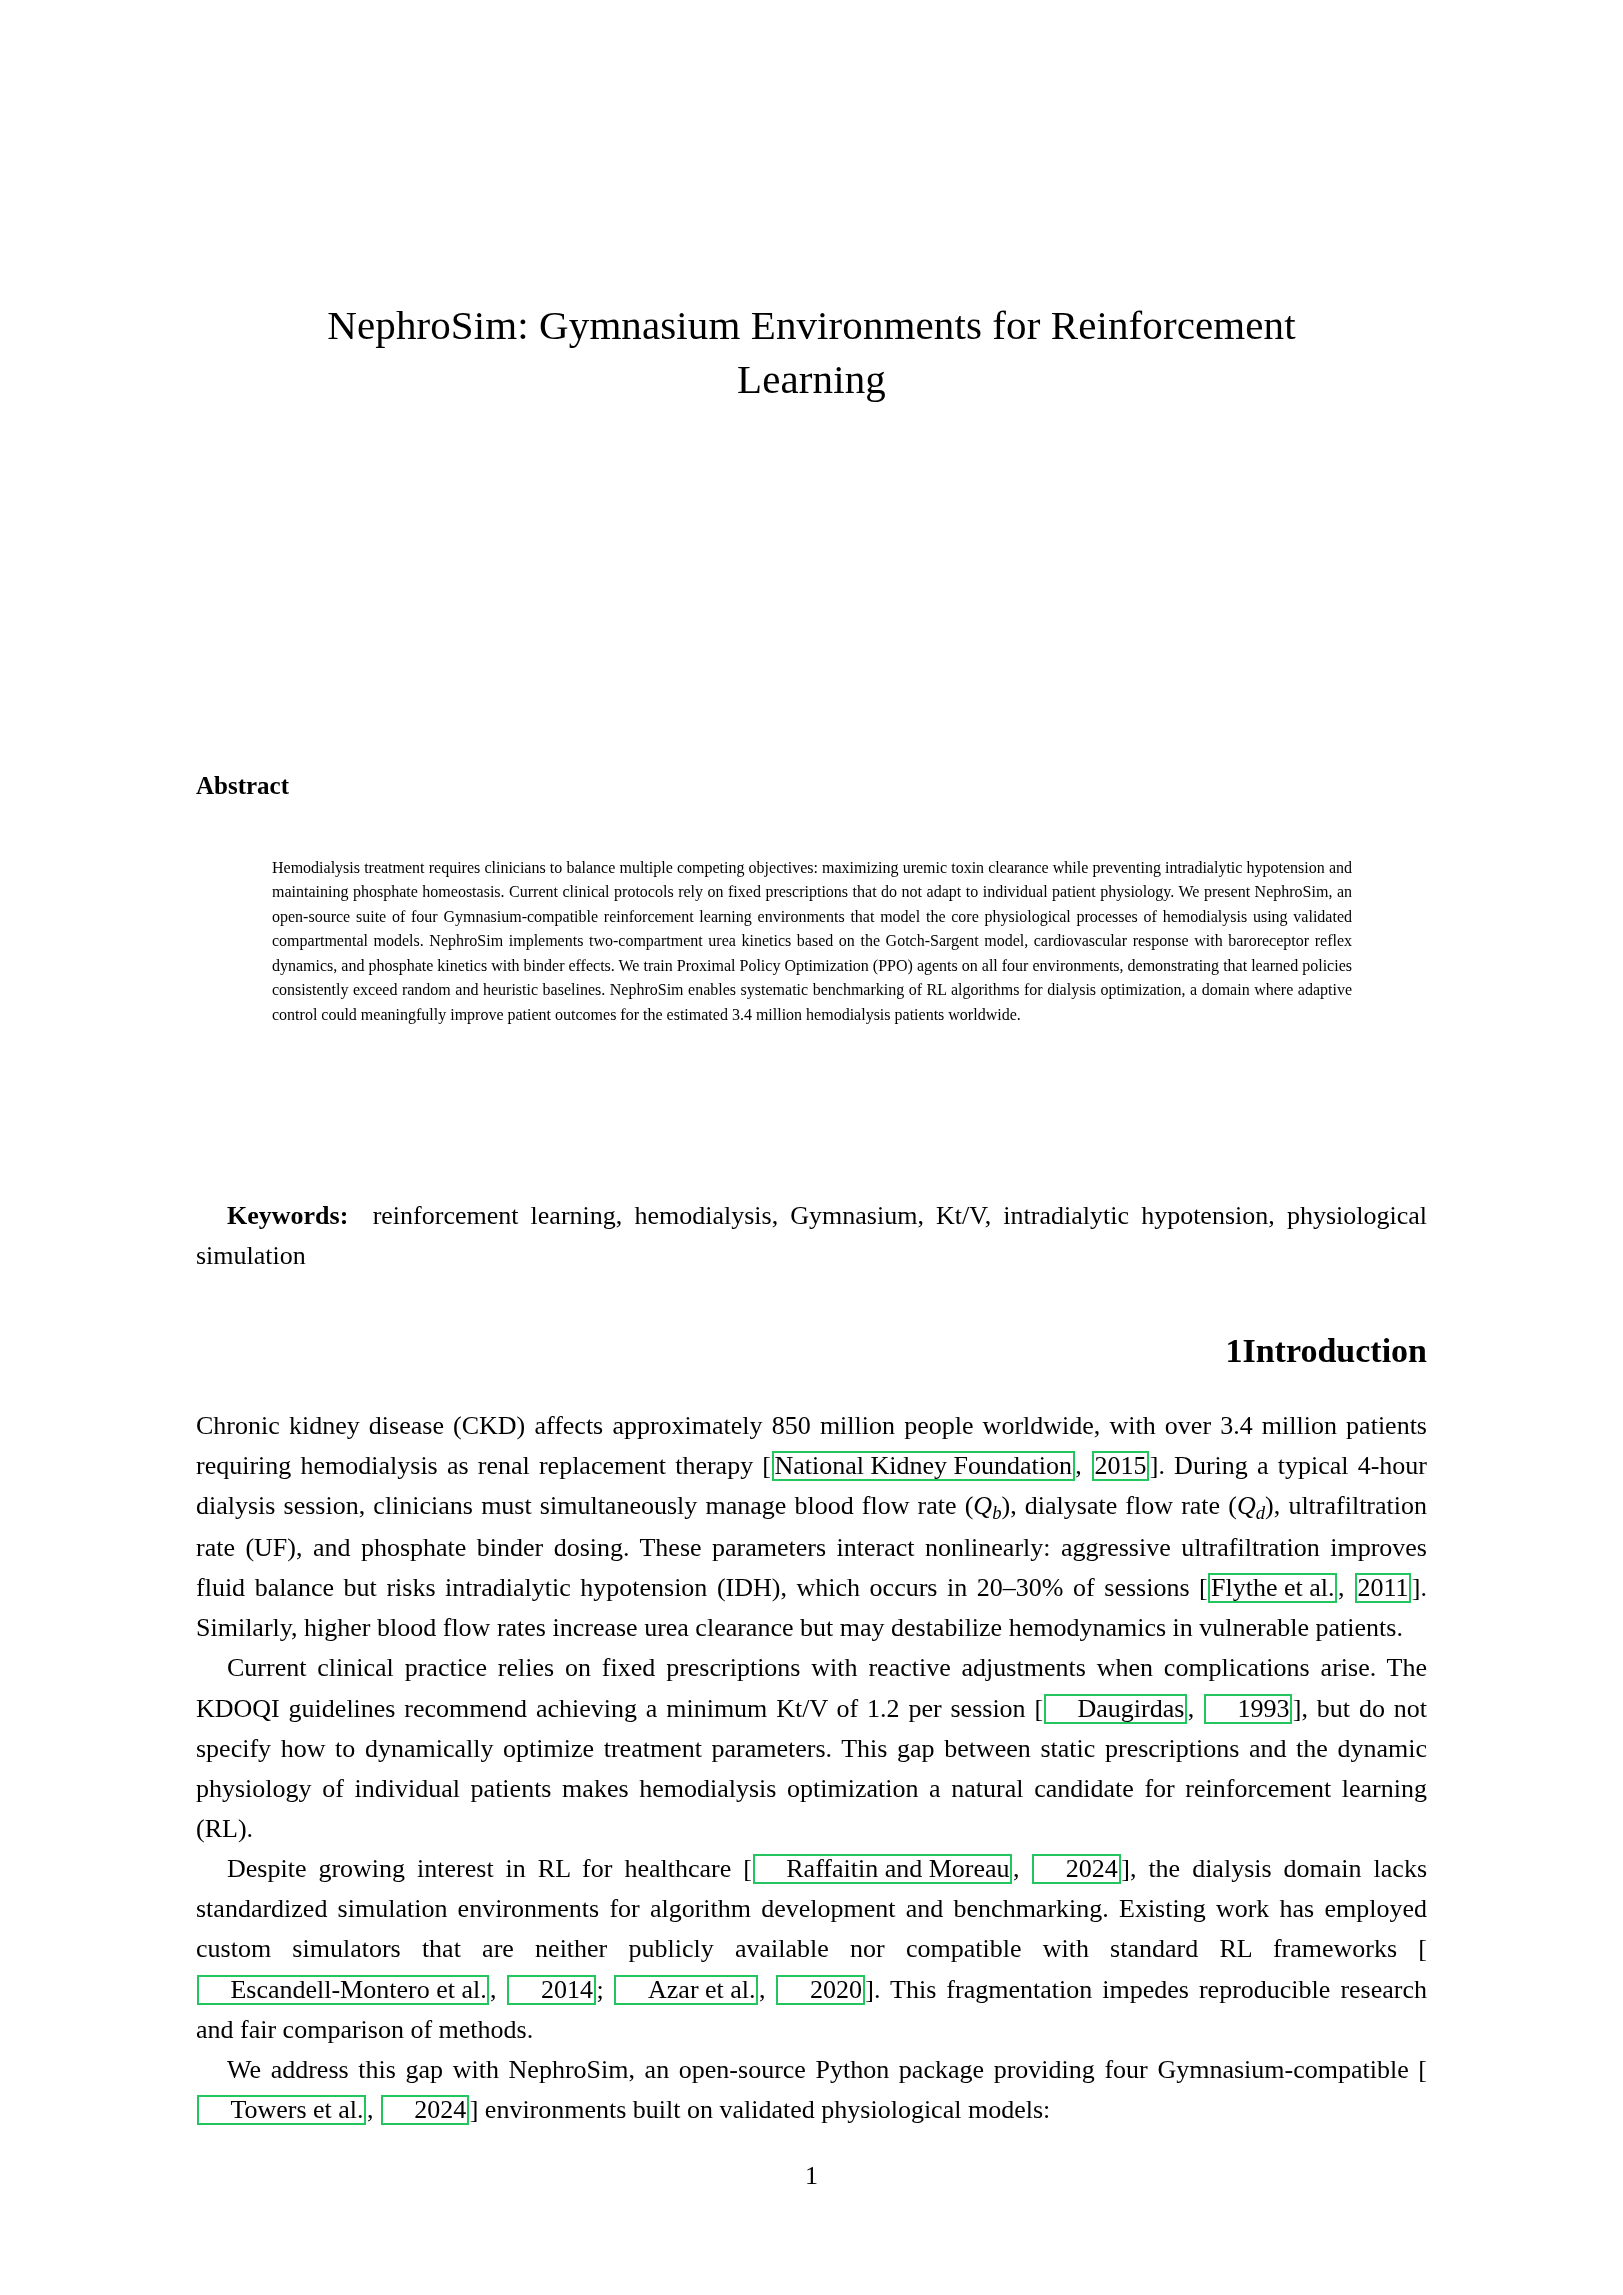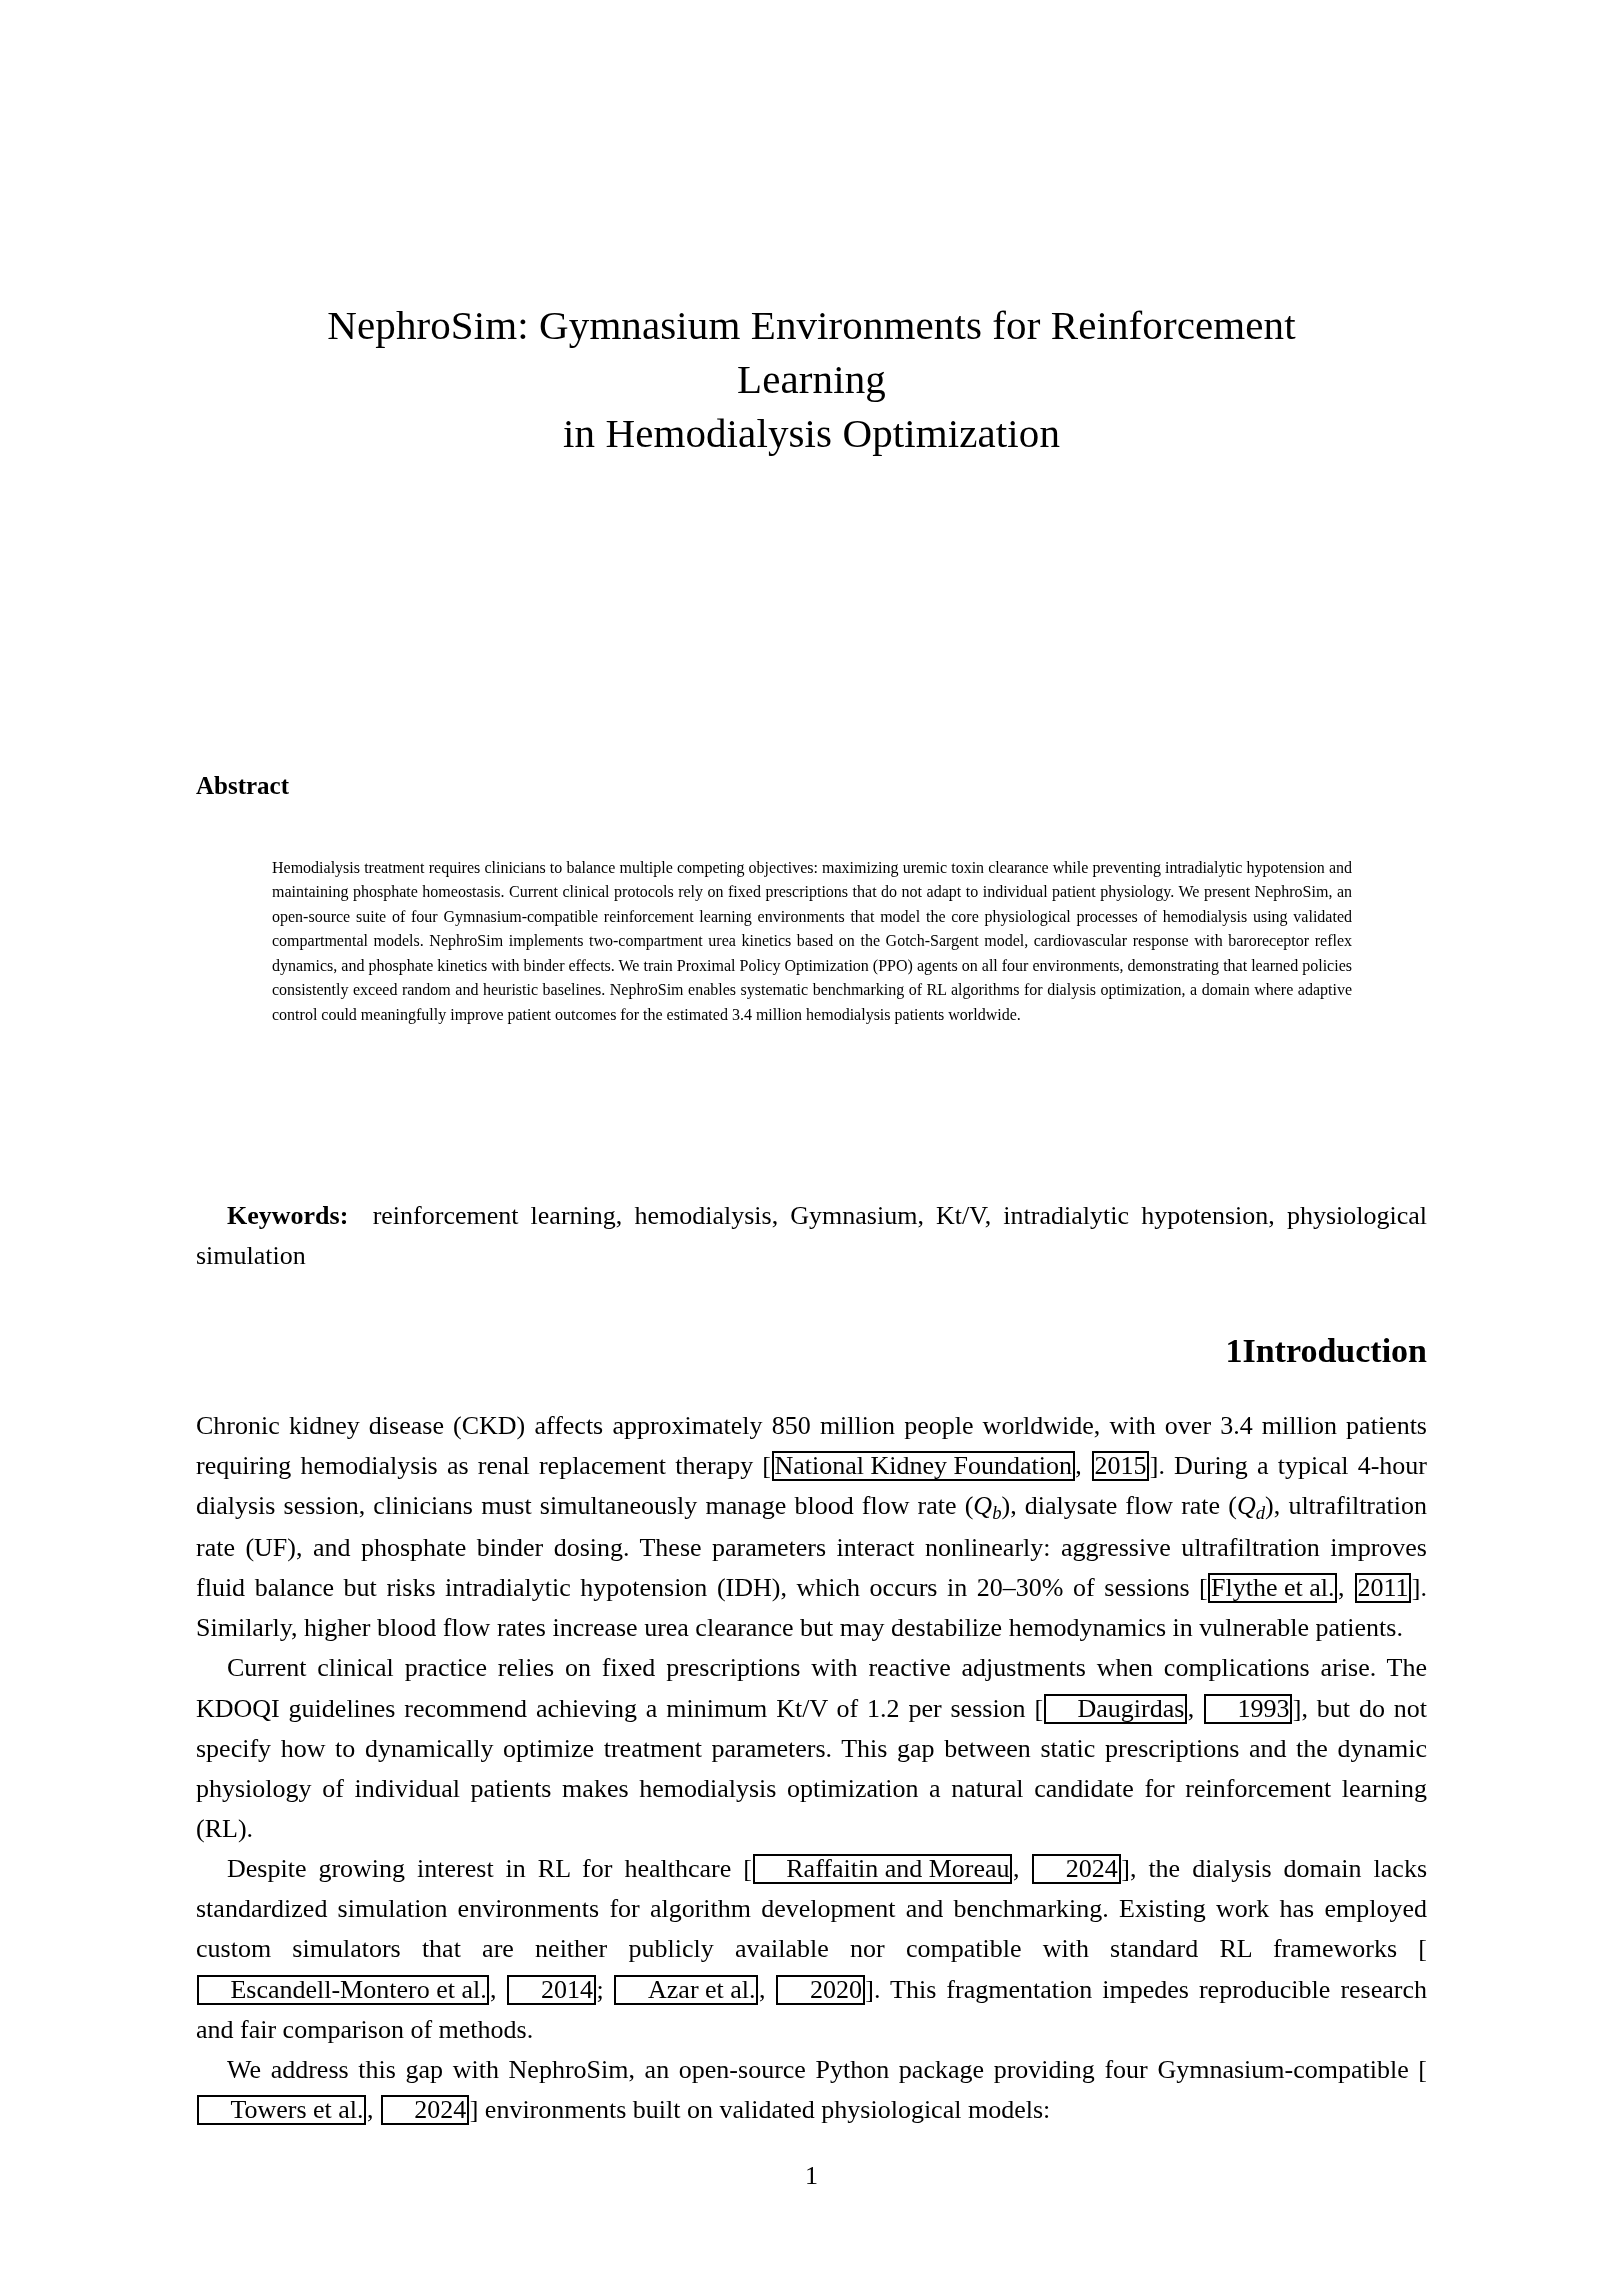--- a/index.html
+++ b/index.html
@@ -130,21 +130,21 @@
   .body-text p {
     margin: 0;
     text-indent: 31px;
   }
   .body-text p.noindent {
     text-indent: 0;
   }
 
   
   .cite-box {
-    border: 2px solid #000000;
+    border: 2px solid #22c55e;
     padding: 0 0.7px;
     margin: 0 0.7px;
     display: inline-block;
     line-height: 1.0;
     color: #000000;
     text-decoration: none;
   }
 
   .math-var { font-style: italic; }
   .math-sub {
@@ -165,21 +165,20 @@
 </style>
 </head>
 <body>
 
 <div class="page">
 
   <div class="title-block">
     <h1 class="paper-title">
       <span>NephroSim: Gymnasium Environments for Reinforcement</span><br>
       <span>Learning</span><br>
-      <span>in Hemodialysis Optimization</span>
     </h1>
   </div>
 
 
 
   <div class="abstract-heading">Abstract</div>
   <div class="abstract-body">Hemodialysis treatment requires clinicians to balance multiple competing objectives: maximizing uremic toxin clearance while preventing intradialytic hypotension and maintaining phosphate homeostasis. Current clinical protocols rely on fixed prescriptions that do not adapt to individual patient physiology. We present NephroSim, an open-source suite of four Gymnasium-compatible reinforcement learning environments that model the core physiological processes of hemodialysis using validated compartmental models. NephroSim implements two-compartment urea kinetics based on the Gotch-Sargent model, cardiovascular response with baroreceptor reflex dynamics, and phosphate kinetics with binder effects. We train Proximal Policy Optimization (PPO) agents on all four environments, demonstrating that learned policies consistently exceed random and heuristic baselines. NephroSim enables systematic benchmarking of RL algorithms for dialysis optimization, a domain where adaptive control could meaningfully improve patient outcomes for the estimated 3.4 million hemodialysis patients worldwide.</div>
 
   <div class="keywords">
     <b>Keywords:</b>&nbsp;

